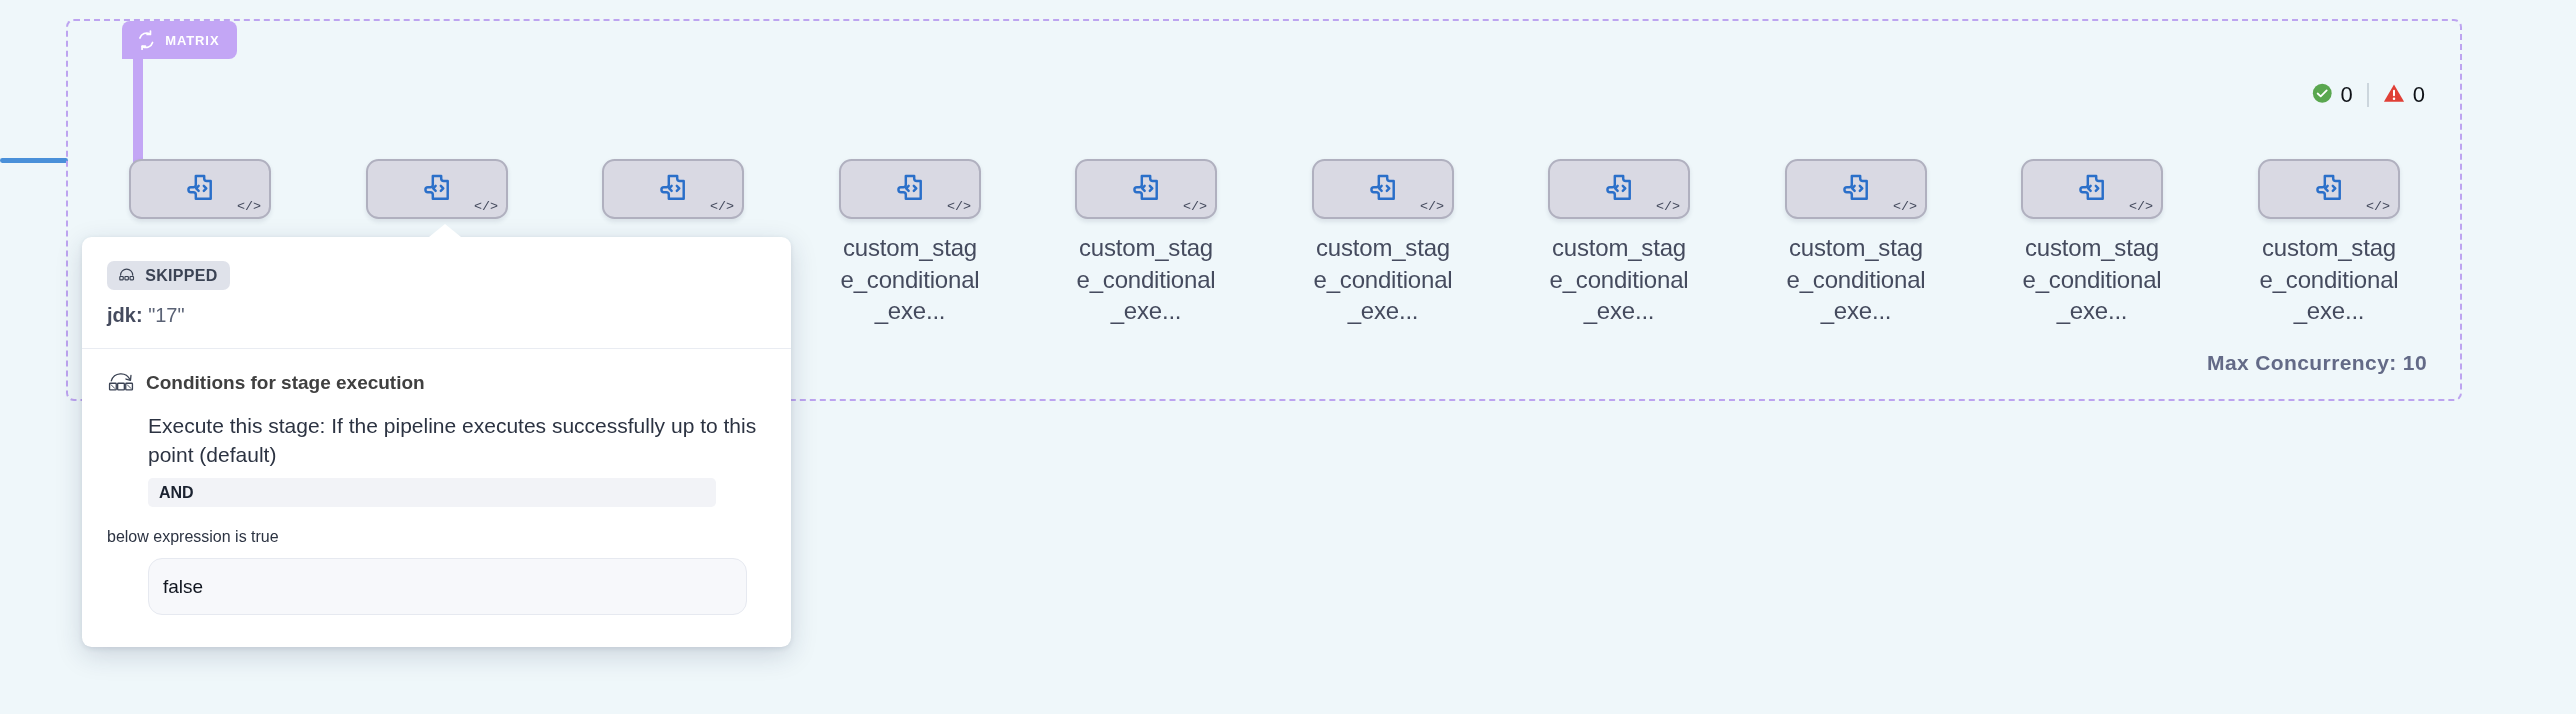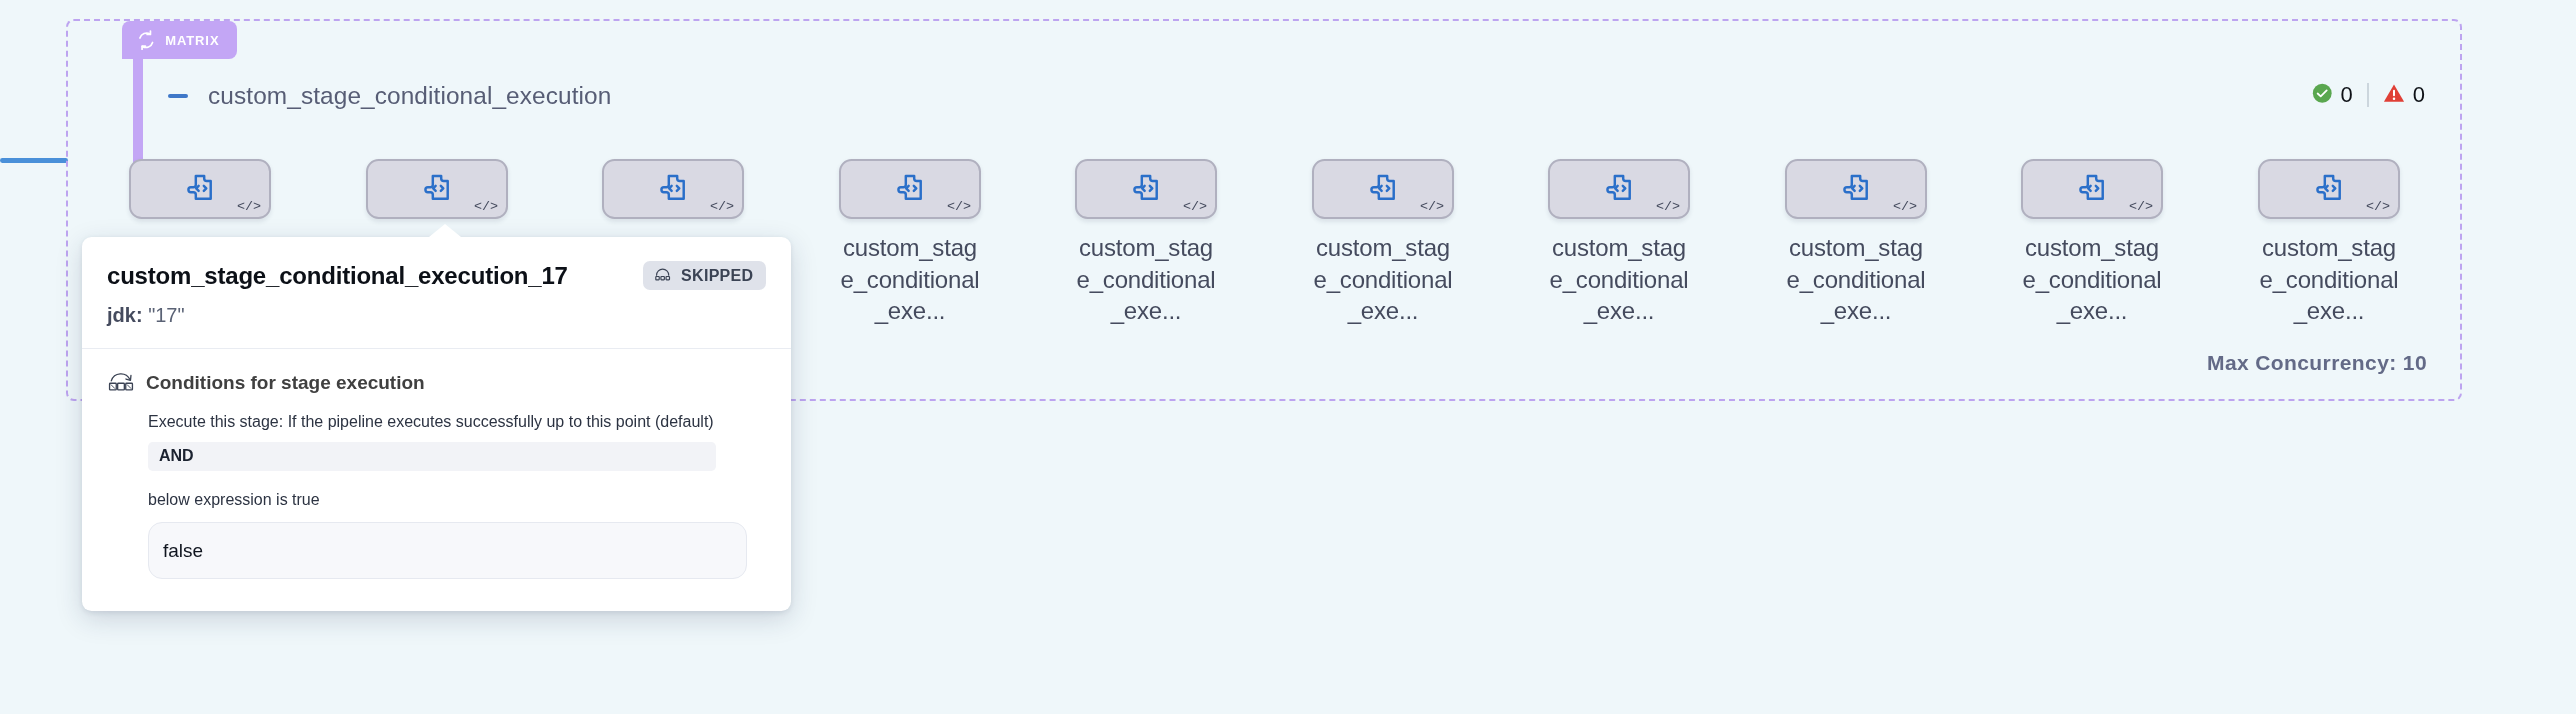--- a/index.html
+++ b/index.html
@@ -276,40 +276,39 @@
   }
   .cond-head .cond-title {
     font-size: 19px;
     font-weight: 700;
     color: #404040;
   }
 
   .cond-desc {
     margin-top: 14px;
     margin-left: 41px;
-    font-size: 16px;
+    font-size: 21px;
     color: #2c3342;
     line-height: 1.4;
   }
 
   .cond-pill {
     margin-top: 9px;
     margin-left: 41px;
     width: 568px;
     background: #f2f3f7;
     border-radius: 4.7px;
     padding: 5.5px 11px;
     font-size: 16px;
     font-weight: 700;
     color: #1b2230;
   }
 
   .cond-note {
     margin-top: 20.5px;
-    margin-left: 41px;
     font-size: 16px;
     color: #2c3342;
   }
 
   .cond-expr {
     margin-top: 12.6px;
     margin-left: 41px;
     width: 599px;
     min-height: 57px;
     background: #f7f8fb;
@@ -338,26 +337,20 @@
         <svg width="20.5" height="20.5" viewBox="0 0 24 24" fill="none" stroke="#ffffff" stroke-width="2" stroke-linecap="round" stroke-linejoin="round">
           <path d="M16.5 4.8A8 8 0 0 0 4.6 9.4"></path>
           <polyline points="16.9,1.3 16.9,5.2 13,5.2"></polyline>
           <path d="M7.5 19.2A8 8 0 0 0 19.4 14.6"></path>
           <polyline points="7.1,22.7 7.1,18.8 11,18.8"></polyline>
         </svg>
       </span>
       <span class="mb-label">MATRIX</span>
     </div>
 
-    <div class="group-header">
-      <div class="collapse-btn">
-        <div class="bar"></div>
-      </div>
-      <div class="group-title">custom_stage_conditional_execution</div>
-    </div>
 
     <div class="status-counters">
       <div class="counter">
         <span>
           <svg width="20.5" height="20.5" viewBox="0 0 24 24">
             <circle cx="12" cy="12" r="11" fill="#5aa74f"></circle>
             <polyline points="6.6,12.3 10.2,15.6 17.2,8.6" fill="none" stroke="#ffffff" stroke-width="2.1" stroke-linecap="round" stroke-linejoin="round"></polyline>
           </svg>
         </span>
         <span class="num">0</span>
@@ -490,21 +483,20 @@
         </div>
       </div>
 
   </div>
 
   <div class="tooltip">
     <div class="tooltip-arrow"></div>
 
     <div class="tt-head">
       <div class="tt-title-row">
-        <div class="tt-title">custom_stage_conditional_execution_17</div>
         <div class="tt-badge">
           <span>
             <svg width="17.3" height="14" viewBox="0 0 22 18" fill="none" stroke="#3b4354" stroke-width="1.5" stroke-linecap="round" stroke-linejoin="round">
               <path d="M3.2 10.5 A7.8 7.8 0 0 1 18.8 10.5"></path>
               <rect x="2.2" y="12.2" width="4.4" height="4.4" rx="0.7"></rect>
               <rect x="8.8" y="12.2" width="4.4" height="4.4" rx="0.7"></rect>
               <rect x="15.4" y="12.2" width="4.4" height="4.4" rx="0.7"></rect>
             </svg>
           </span>
           <span class="txt">SKIPPED</span>

